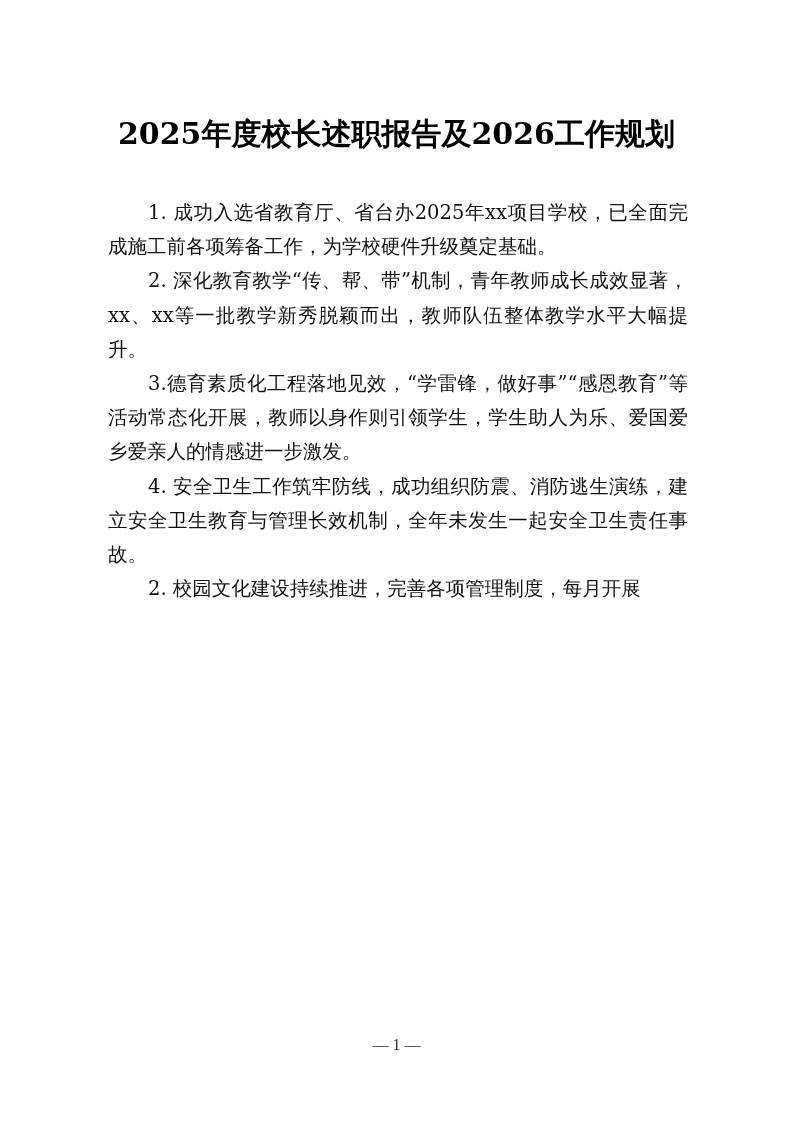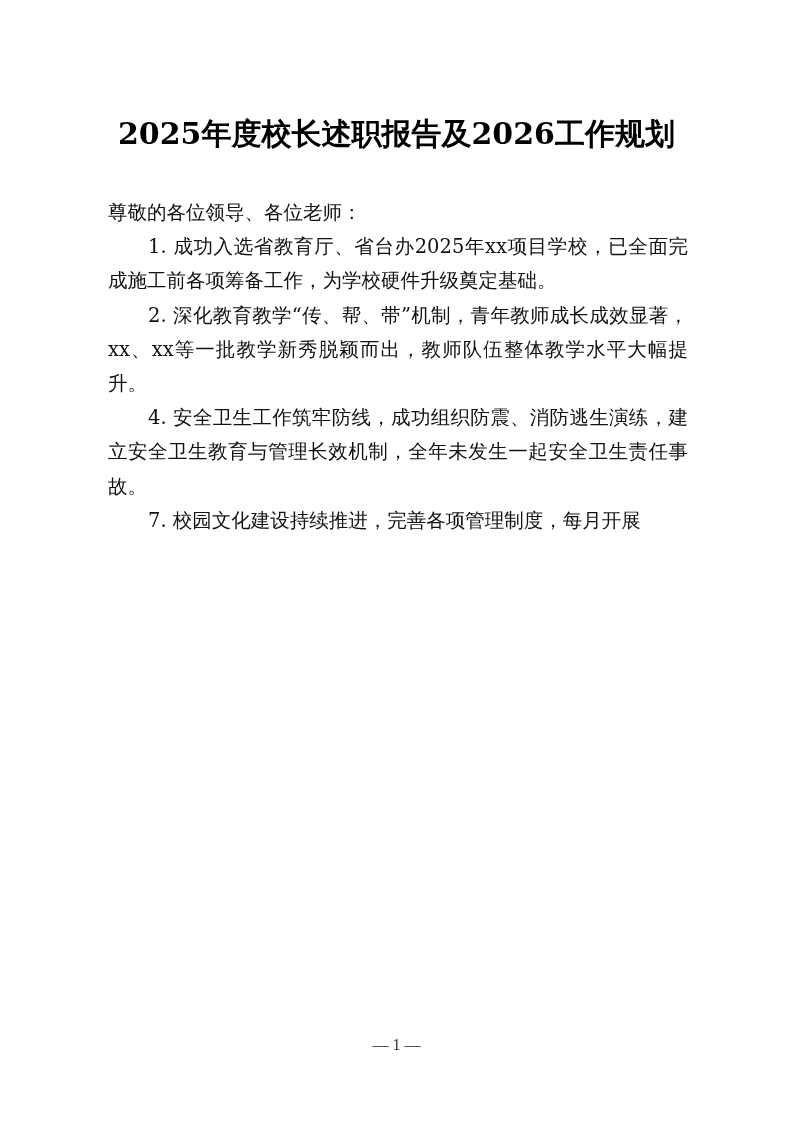--- a/index.html
+++ b/index.html
@@ -24,21 +24,21 @@
     font-family: "Liberation Serif", serif; font-size: 16px; color: #333;
   }
 </style>
 </head>
 <body>
 
 <div class="page">
   <div class="title">2025年度校长述职报告及2026工作规划</div>
 
   <div class="body">
-    <p>尊敬的各位领导、各位老师：</p>
     <p class="indent">1. 成功入选省教育厅、省台办2025年xx项目学校，已全面完成施工前各项筹备工作，为学校硬件升级奠定基础。</p>
     <p class="indent">2. 深化教育教学“传、帮、带”机制，青年教师成长成效显著，xx、xx等一批教学新秀脱颖而出，教师队伍整体教学水平大幅提升。</p>
+    <p class="indent">3.德育素质化工程落地见效，“学雷锋，做好事”“感恩教育”等活动常态化开展，教师以身作则引领学生，学生助人为乐、爱国爱乡爱亲人的情感进一步激发。</p>
     <p class="indent">4. 安全卫生工作筑牢防线，成功组织防震、消防逃生演练，建立安全卫生教育与管理长效机制，全年未发生一起安全卫生责任事故。</p>
-    <p class="indent">7. 校园文化建设持续推进，完善各项管理制度，每月开展</p>
+    <p class="indent">2. 校园文化建设持续推进，完善各项管理制度，每月开展</p>
   </div>
 
   <div class="footer">— 1 —</div>
 </div>
 
 </body></html>

